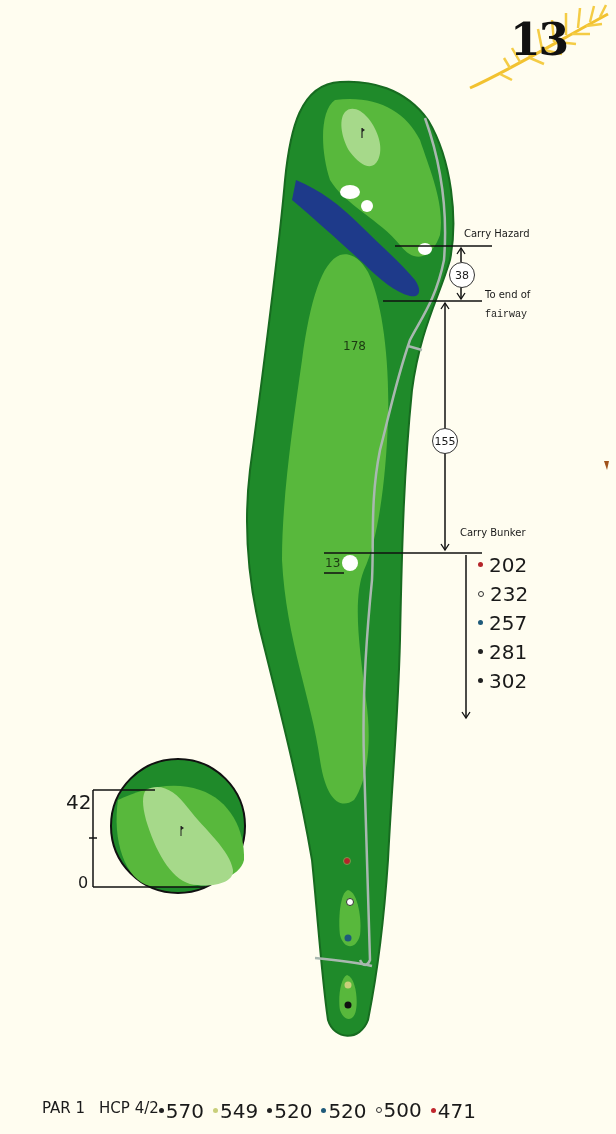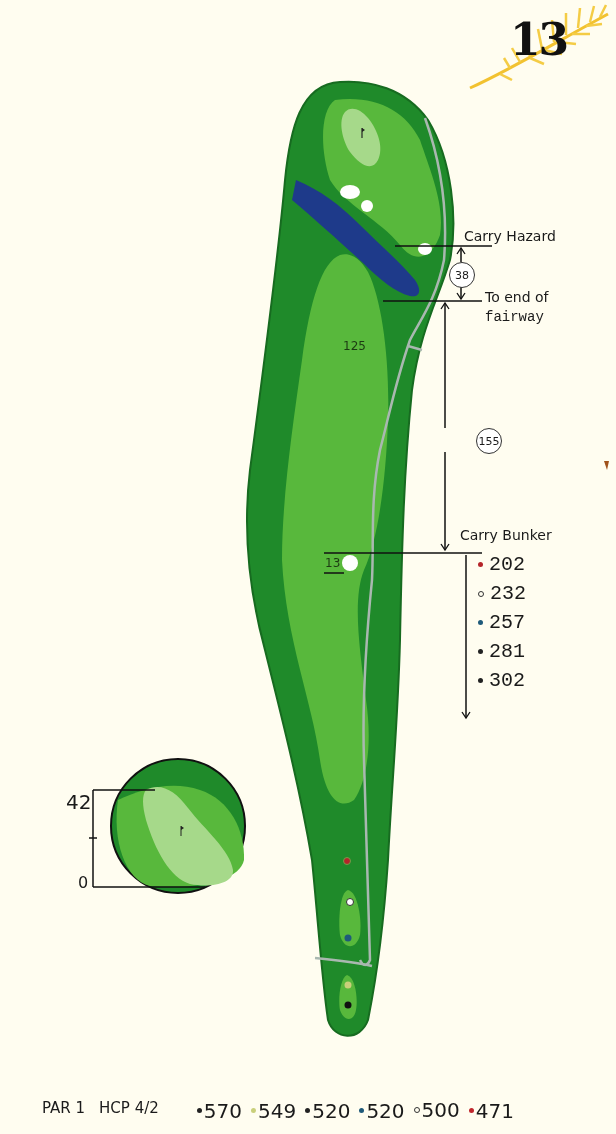--- a/index.html
+++ b/index.html
@@ -1,26 +1,26 @@
 <!DOCTYPE html>
 <html><head>
 <meta charset="utf-8">
 <style>
   html,body{margin:0;padding:0;}
   body{width:616px;height:1134px;background:#fffdf0;position:relative;overflow:hidden;font-family:"DejaVu Sans",sans-serif;color:#1a1a1a;}
   #course{position:absolute;left:0;top:0;}
   .hole-number{position:absolute;left:510px;top:14px;font-family:"DejaVu Serif",serif;font-weight:bold;font-size:44px;color:#111;letter-spacing:-2px;}
-  .label{position:absolute;font-size:14px;color:#1a1a1a;white-space:nowrap;}
+  .label{position:absolute;font-size:10px;color:#1a1a1a;white-space:nowrap;}
   .carry-list{position:absolute;left:478px;top:550px;}
-  .carry-item{display:flex;align-items:center;height:29px;font-size:20px;font-family:Liberation Mono, monospace;}
+  .carry-item{display:flex;align-items:center;height:29px;font-size:20px;}
   .dot{display:inline-block;width:5px;height:5px;border-radius:50%;margin-right:6px;}
   .dot.ring{background:transparent;border:1.3px solid #333;width:4px;height:4px;}
   .footer{position:absolute;left:42px;top:1098px;display:flex;align-items:baseline;font-size:17px;}
   .footer .par{font-size:15px;margin-right:14px;}
-  .footer .hcp{font-size:15px;margin-right:38px;}
+  .footer .hcp{font-size:15px;}
   .yard{display:flex;align-items:center;margin-right:9px;font-size:20px;}
   .yard .dot{margin-right:2px;}
   .circle-num{position:absolute;font-size:11px;width:24px;height:24px;border:1px solid #333;border-radius:50%;background:#fff;display:flex;align-items:center;justify-content:center;}
   .fw-label{position:absolute;font-size:12px;color:#1c3a12;}
 </style>
 </head>
 <body>
 
 <svg id="course" width="616" height="1134" viewBox="0 0 616 1134">
 
@@ -110,22 +110,22 @@
 
   <path d="M604 461 l5 0 l-2 9 z" fill="#a0521b"></path>
 </svg>
 
 <div class="hole-number">13</div>
 
 <div class="label" style="left:464px;top:228px;">Carry Hazard</div>
 <div class="circle-num" style="left:449px;top:262px;text-align:right;">38</div>
 <div class="label" style="left:485px;top:289px;">To end of</div>
 <div class="label" style="left:485px;top:309px;font-family:Liberation Mono, monospace;">fairway</div>
-<div class="circle-num" style="left:432px;top:428px;margin-left:44px;">155</div>
-<div class="fw-label" style="left:343px;top:339px;">125</div>
+<div class="circle-num" style="left:432px;top:428px;">155</div>
+<div class="fw-label" style="left:343px;top:339px;">178</div>
 <div class="fw-label" style="left:325px;top:556px;">13</div>
 
 <div class="label" style="left:460px;top:527px;">Carry Bunker</div>
 <div class="carry-list">
   <div class="carry-item">
       <span class="dot" style="background:#b5252a"></span>
       <span>202</span>
     </div>
   <div class="carry-item">
       <span class="dot ring"></span>

